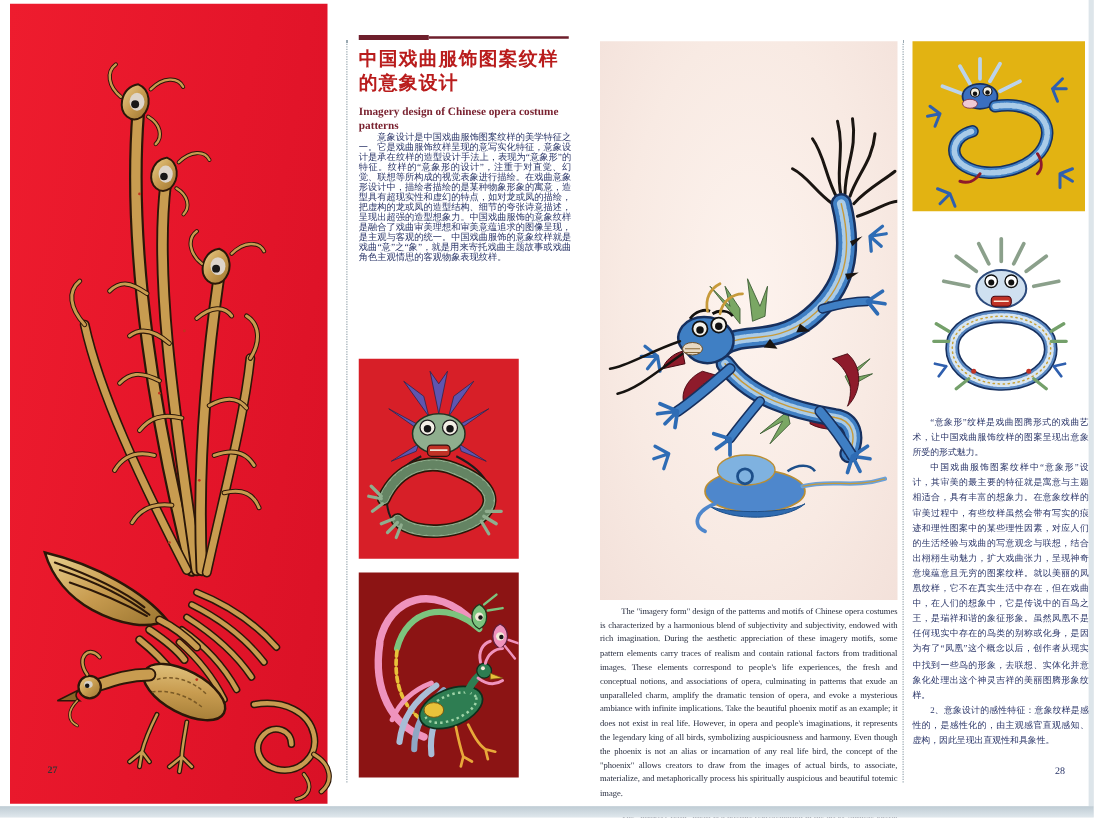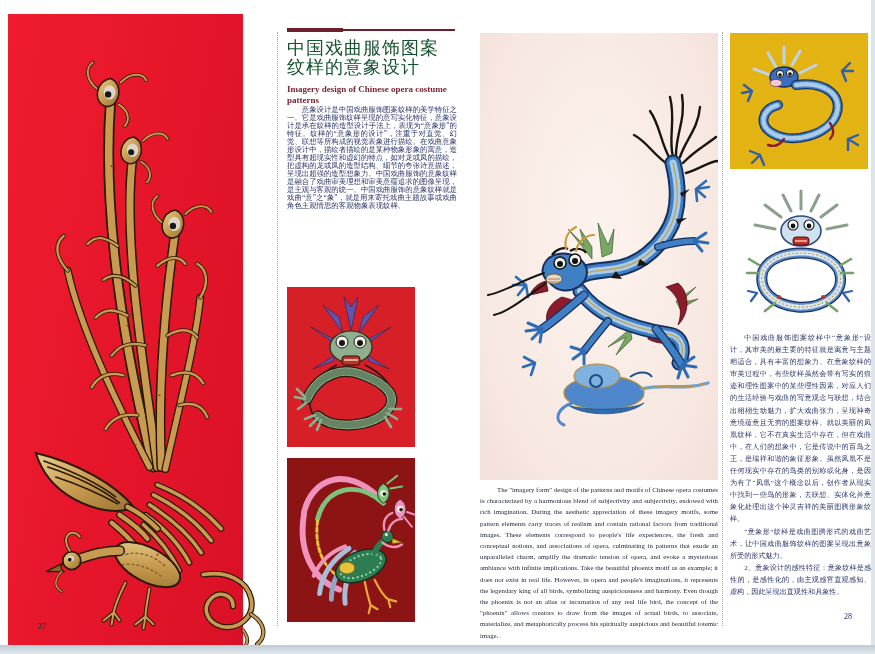--- a/index.html
+++ b/index.html
@@ -4,34 +4,34 @@
 <style>
   html,body{margin:0;padding:0}
   body{position:relative;width:875px;height:654px;background:#e3eaee;overflow:hidden;
        font-family:"Liberation Serif","DejaVu Serif",serif}
   .spread{position:absolute;left:0;top:0;width:871px;height:645px;background:#ffffff}
   .floor{position:absolute;left:0;top:645px;width:875px;height:9px;
          background:linear-gradient(#bfccd4,#e0e8ed)}
   .redge{position:absolute;left:871px;top:0;width:4px;height:645px;background:#dde5ea}
 
   
-  .left-page{position:absolute;left:8px;top:14px;width:235px;height:640px;
+  .left-page{position:absolute;left:8px;top:3px;width:254px;height:640px;
              background:linear-gradient(100deg,#ee1c2e 0%,#e5152a 55%,#d91126 100%)}
   .pagenum-left{position:absolute;left:30px;top:608px;font-size:8px;font-weight:bold;color:#3b3434}
 
   
   .vsep{position:absolute;top:32px;height:594px;width:0;border-left:1px dotted #9aa9b2}
   .vsep.s1{left:277px}.vsep.s2{left:722px}
 
   
   .mid-col{position:absolute;left:287px;top:28px;width:170px}
   .rule{position:relative;height:4px}
   .rule .thick{position:absolute;left:0;top:0;width:56px;height:4px;background:#6e1f2c}
   .rule .thin{position:absolute;left:56px;top:1px;width:112px;height:2px;background:#6e1f2c}
-  .title{margin-top:7px;color:#14532d;font-weight:normal;font-size:18px;line-height:19px;letter-spacing:1px}
+  .title{margin-top:7px;color:#b91c1c;font-weight:bold;font-size:15px;line-height:19px;letter-spacing:1px}
   .subtitle{margin-top:7px;color:#7a2331;font-weight:bold;font-size:9px;line-height:11px}
   .zh{color:#2a3568;text-align:justify}
   .mid-body{font-size:7.4px;line-height:8px;text-indent:2em}
 
   .fig{position:absolute;overflow:hidden}
   .fig svg{display:block}
   .fig-mid1{left:287px;top:287px;width:128px;height:160px;background:#d71f28}
   .fig-mid2{left:287px;top:458px;width:128px;height:164px;background:#8c1414}
   .fig-center{left:480px;top:33px;width:238px;height:447px;
               background:radial-gradient(ellipse at 50% 45%,#fdf3ee 0%,#f8eae3 60%,#f3e1da 100%)}
@@ -438,22 +438,22 @@
       </g>
       <g stroke="#2f5fae" stroke-width="2.2" stroke-linecap="round" fill="none">
         <path d="M26,118 l-9,-2 M26,118 l-6,8 M112,118 l9,-2 M112,118 l6,8"></path>
       </g>
       <circle cx="92" cy="122" r="2" fill="#c03226"></circle>
         <circle cx="48" cy="122" r="2" fill="#c03226"></circle>
     </svg>
   </div>
 
   <div class="right-col">
+    <p class="zh rc">“意象形”纹样是戏曲图腾形式的戏曲艺术，让中国戏曲服饰纹样的图案呈现出意象所受的形式魅力。</p>
     <p class="zh rc">中国戏曲服饰图案纹样中“意象形”设计，其审美的最主要的特征就是寓意与主题相适合，具有丰富的想象力。在意象纹样的审美过程中，有些纹样虽然会带有写实的痕迹和理性图案中的某些理性因素，对应人们的生活经验与戏曲的写意观念与联想，结合出栩栩生动魅力，扩大戏曲张力，呈现神奇意境蕴意且无穷的图案纹样。就以美丽的凤凰纹样，它不在真实生活中存在，但在戏曲中，在人们的想象中，它是传说中的百鸟之王，是瑞祥和谐的象征形象。虽然凤凰不是任何现实中存在的鸟类的别称或化身，是因为有了“凤凰”这个概念以后，创作者从现实中找到一些鸟的形象，去联想、实体化并意象化处理出这个神灵吉祥的美丽图腾形象纹样。</p>
-    <p class="zh rc">“意象形”纹样是戏曲图腾形式的戏曲艺术，让中国戏曲服饰纹样的图案呈现出意象所受的形式魅力。</p>
     <p class="zh rc">2、意象设计的感性特征：意象纹样是感性的，是感性化的，由主观感官直观感知、虚构，因此呈现出直观性和具象性。</p>
 
   </div>
 
   <div class="pagenum-right">28</div>
 </div>
 
 <div class="redge"></div>
 <div class="floor"></div>
 

